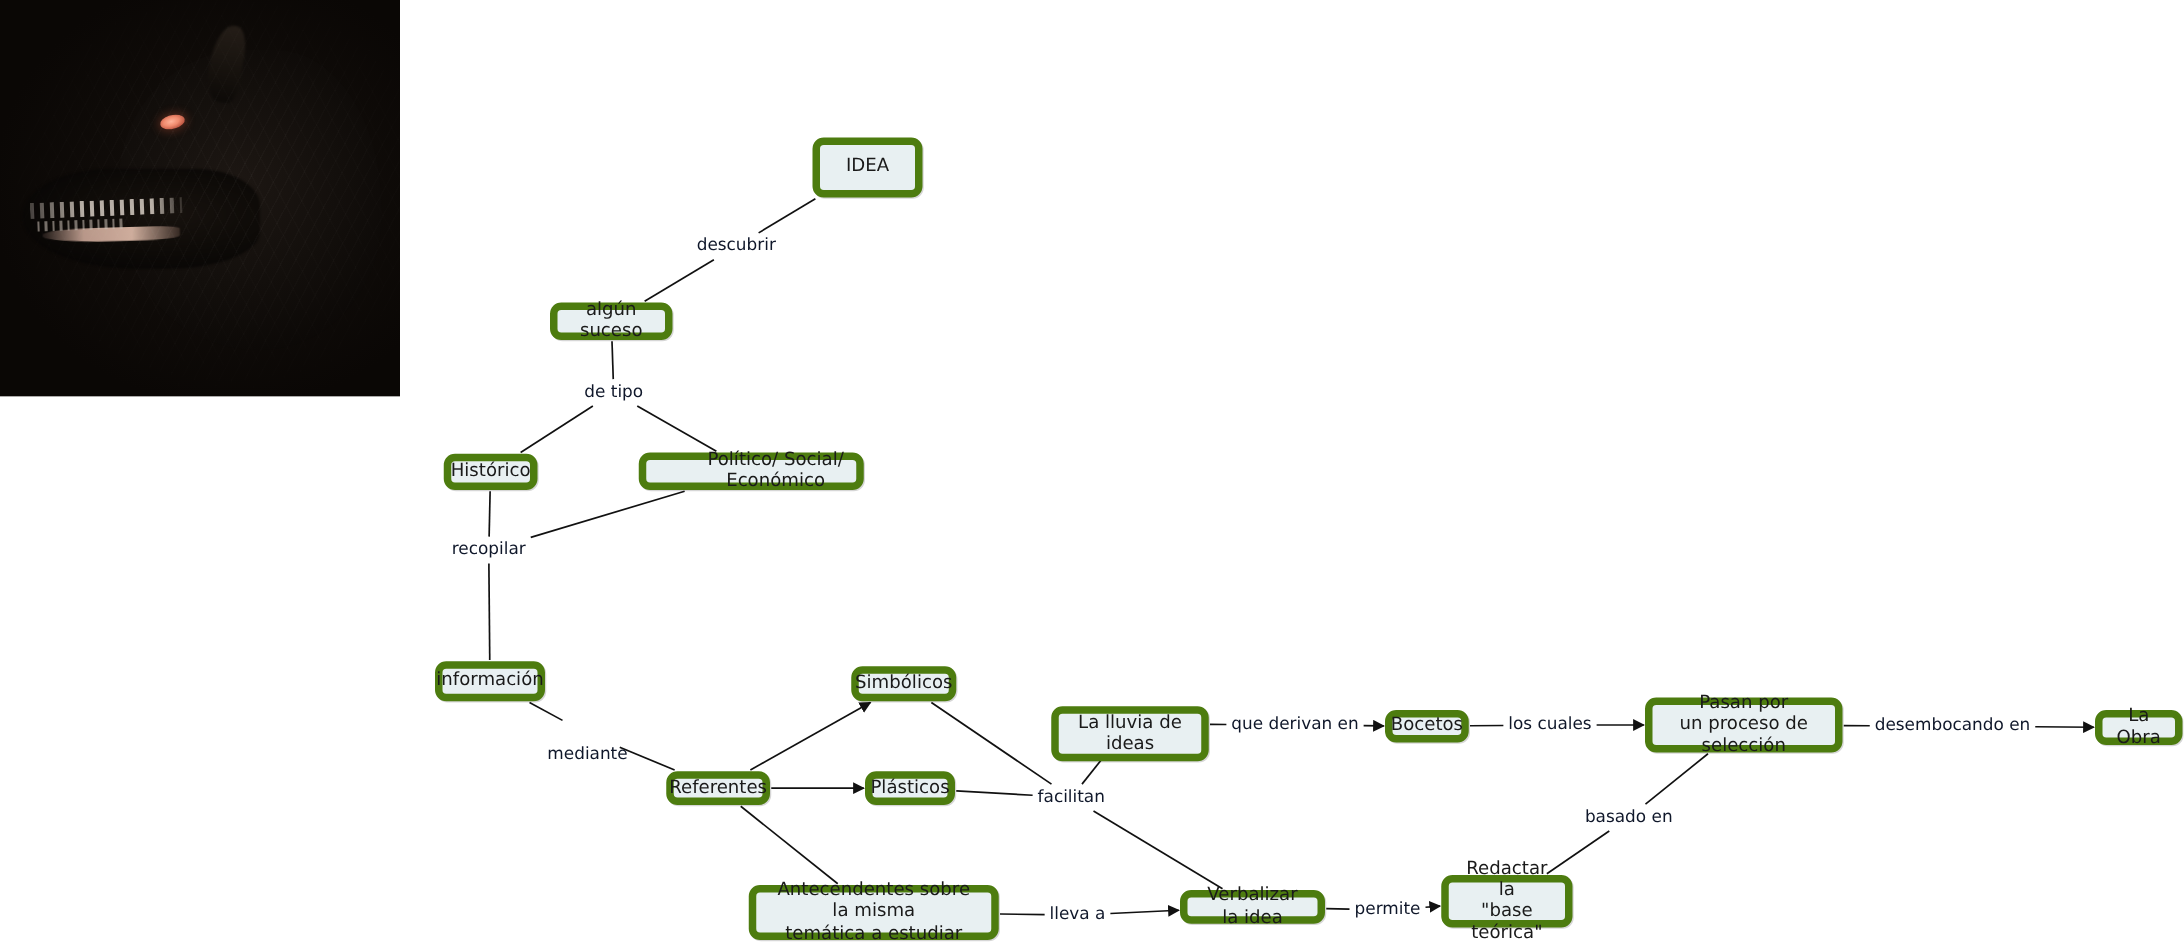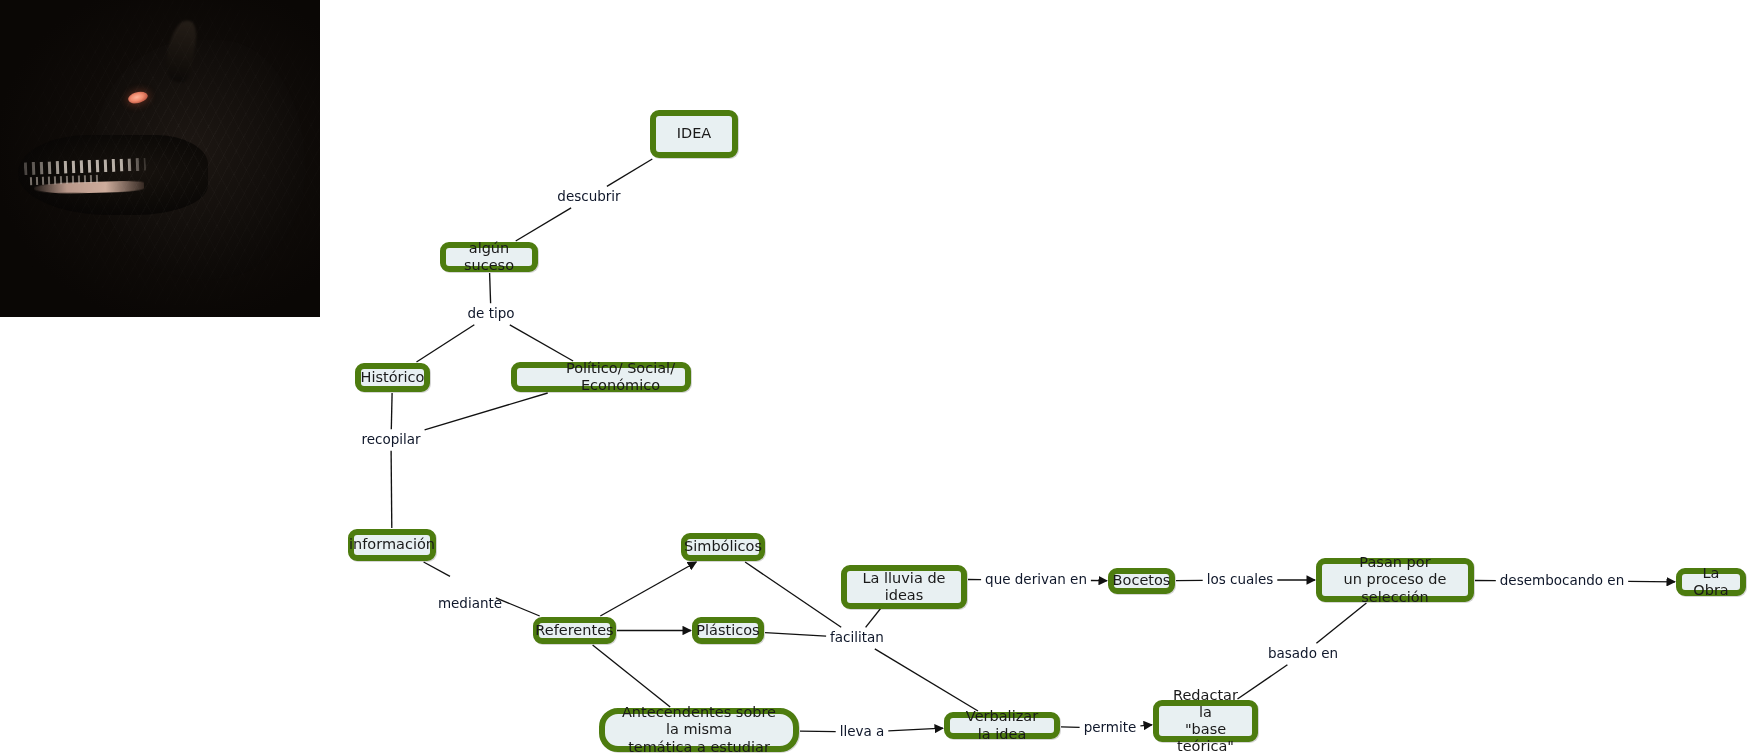--- a/index.html
+++ b/index.html
@@ -201,21 +201,21 @@
 
   <div id="nodes-layer">
       <div class="node" style="left: 650px; top: 110px; width: 88px; height: 48px;">IDEA</div>
       <div class="node" style="left: 440px; top: 242px; width: 98px; height: 30px;">algún suceso</div>
       <div class="node" style="left: 355px; top: 363px; width: 75px; height: 29px;">Histórico</div>
       <div class="node" style="left: 511px; top: 362px; width: 180px; height: 30px; padding-left: 48px;">Político/ Social/ Económico</div>
       <div class="node" style="left: 348px; top: 529px; width: 88px; height: 32px;">información</div>
       <div class="node" style="left: 533px; top: 617px; width: 83px; height: 27px;">Referentes</div>
       <div class="node" style="left: 681px; top: 533px; width: 84px; height: 28px; text-align: center;">Simbólicos</div>
       <div class="node" style="left: 692px; top: 617px; width: 72px; height: 27px;">Plásticos</div>
-      <div class="node" style="left: 599px; top: 708px; width: 200px; height: 44px; border-radius: 19px;">Antecendentes sobre la misma
+      <div class="node" style="left: 599px; top: 708px; width: 200px; height: 44px;">Antecendentes sobre la misma
 temática a estudiar</div>
       <div class="node" style="left: 841px; top: 565px; width: 126px; height: 44px;">La lluvia  de ideas</div>
       <div class="node" style="left: 1108px; top: 568px; width: 67px; height: 26px;">Bocetos</div>
       <div class="node" style="left: 1316px; top: 558px; width: 158px; height: 44px;">Pasan por
 un proceso de selección</div>
       <div class="node" style="left: 1676px; top: 568px; width: 70px; height: 28px;">La Obra</div>
       <div class="node" style="left: 944px; top: 712px; width: 116px; height: 27px;">Verbalizar la idea</div>
       <div class="node" style="left: 1153px; top: 700px; width: 105px; height: 42px;">Redactar la
 "base teórica"</div>
     </div>

